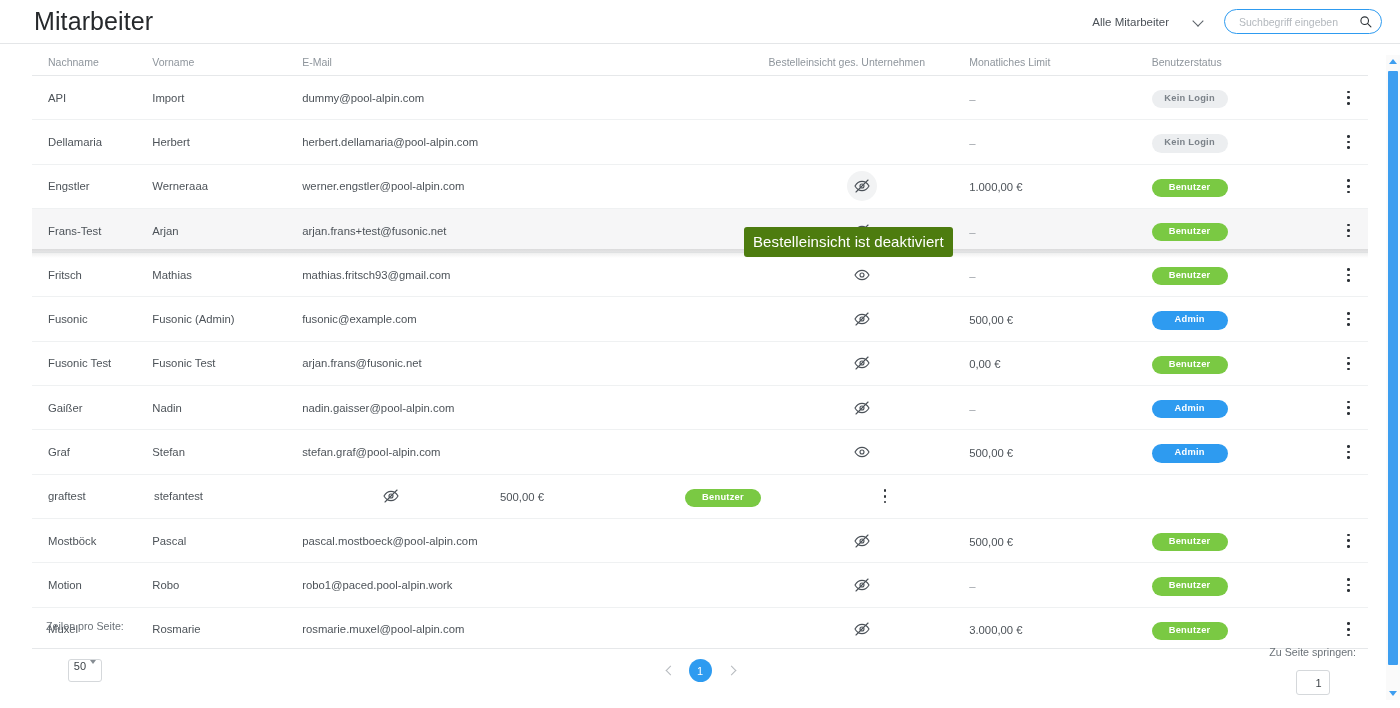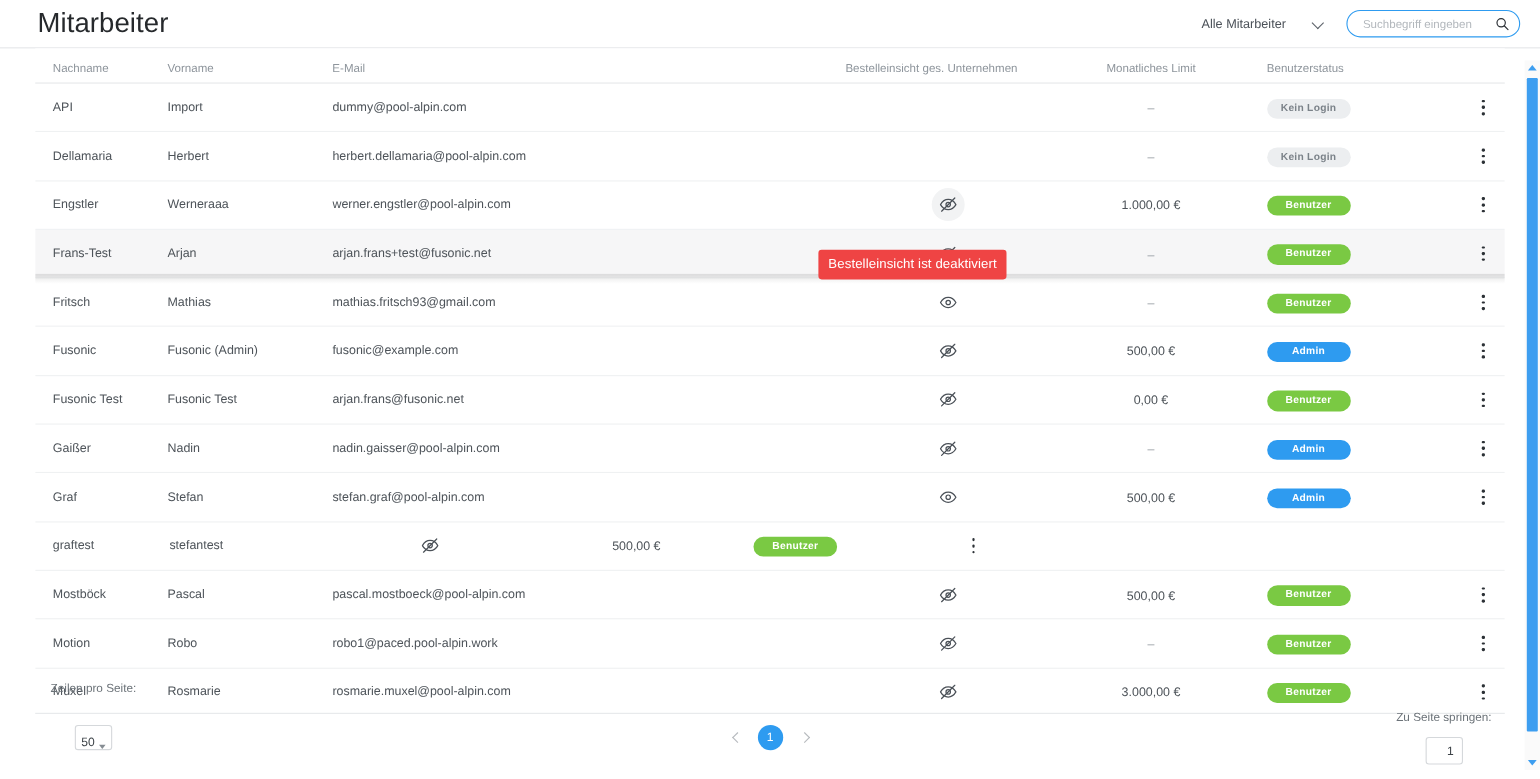--- a/index.html
+++ b/index.html
@@ -127,21 +127,21 @@
     border-bottom: 1px solid #eff1f2;
     position: relative;
   }
   .row.hovered { background: #f6f6f7; }
 
   
   .c-last   { width: 122px; padding-left: 16px; }
   .c-first  { width: 128px; }
   .c-mail   { width: 460px; margin-left: 24px; }
   .c-view   { width: 218px; display: flex; justify-content: center; }
-  .c-limit  { width: 175px; text-align: center; padding-right: 18px; }
+  .c-limit  { width: 175px; text-align: left; padding-right: 18px; }
   .c-status { width: 190px; padding-left: 10px; }
   .c-menu   { width: 40px; display: flex; justify-content: center; }
 
   .cell-text {
     font-size: 11.3px;
     color: #4d5359;
     white-space: nowrap;
     overflow: hidden;
     text-overflow: ellipsis;
   }
@@ -195,23 +195,23 @@
     border-radius: 50%;
     background: #2c3136;
     display: block;
   }
 
   
   .tooltip {
     position: absolute;
     left: 712px;
     top: 151px;
-    background: #ef4444;
+    background: #4d7c0f;
     color: #fff;
-    font-size: 12px;
+    font-size: 15px;
     padding: 6px 9px 7px;
     border-radius: 3px;
     white-space: nowrap;
     z-index: 40;
     letter-spacing: .1px;
   }
 
   
   .sticky-shadow {
     position: absolute;
@@ -232,21 +232,21 @@
     padding: 0 6px 0 14px;
     border-top: 1px solid #e6e8ea;
     position: relative;
   }
   .footer-left { display: flex; align-items: center; gap: 27px; flex-direction: column; }
   .footer-label { font-size: 10.7px; color: #6b7278; }
   .rows-select {
     width: 34px; height: 23px;
     border: 1px solid #d5d8db;
     border-radius: 3px;
-    display: flex; align-items: flex-end; justify-content: center;
+    display: flex; align-items: flex-start; justify-content: center;
     gap: 4px;
     cursor: pointer;
     background: #fff;
   }
   .rows-select .val { font-size: 11px; color: #3d4348; }
   .caret-down {
     width: 0; height: 0;
     border-left: 3.4px solid transparent;
     border-right: 3.4px solid transparent;
     border-top: 4px solid #868d93;

